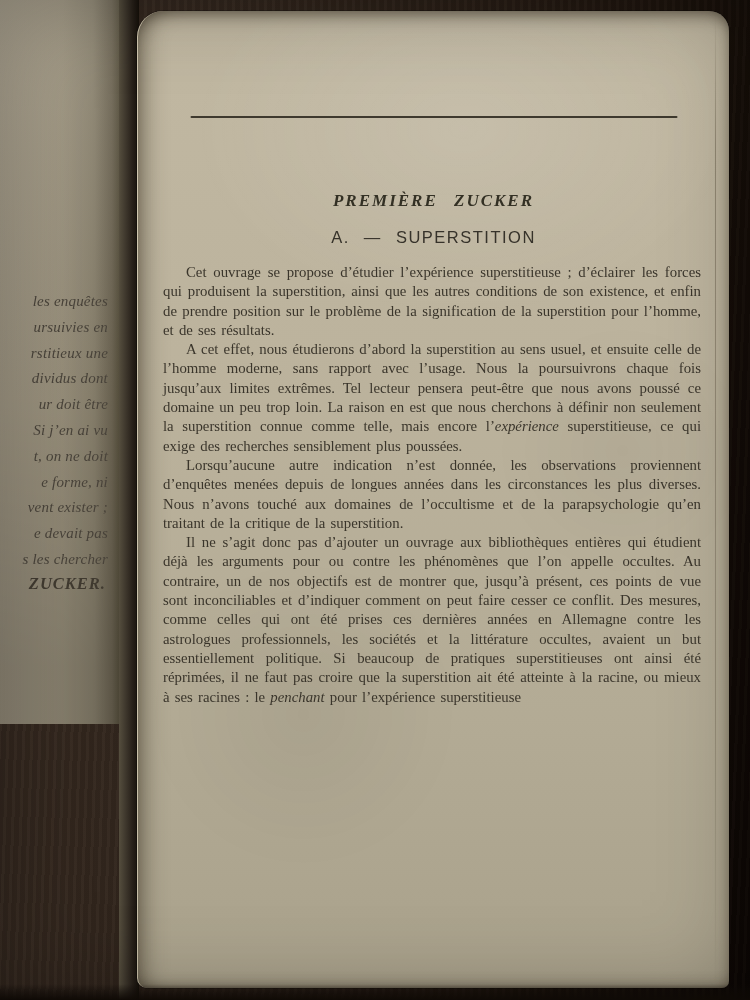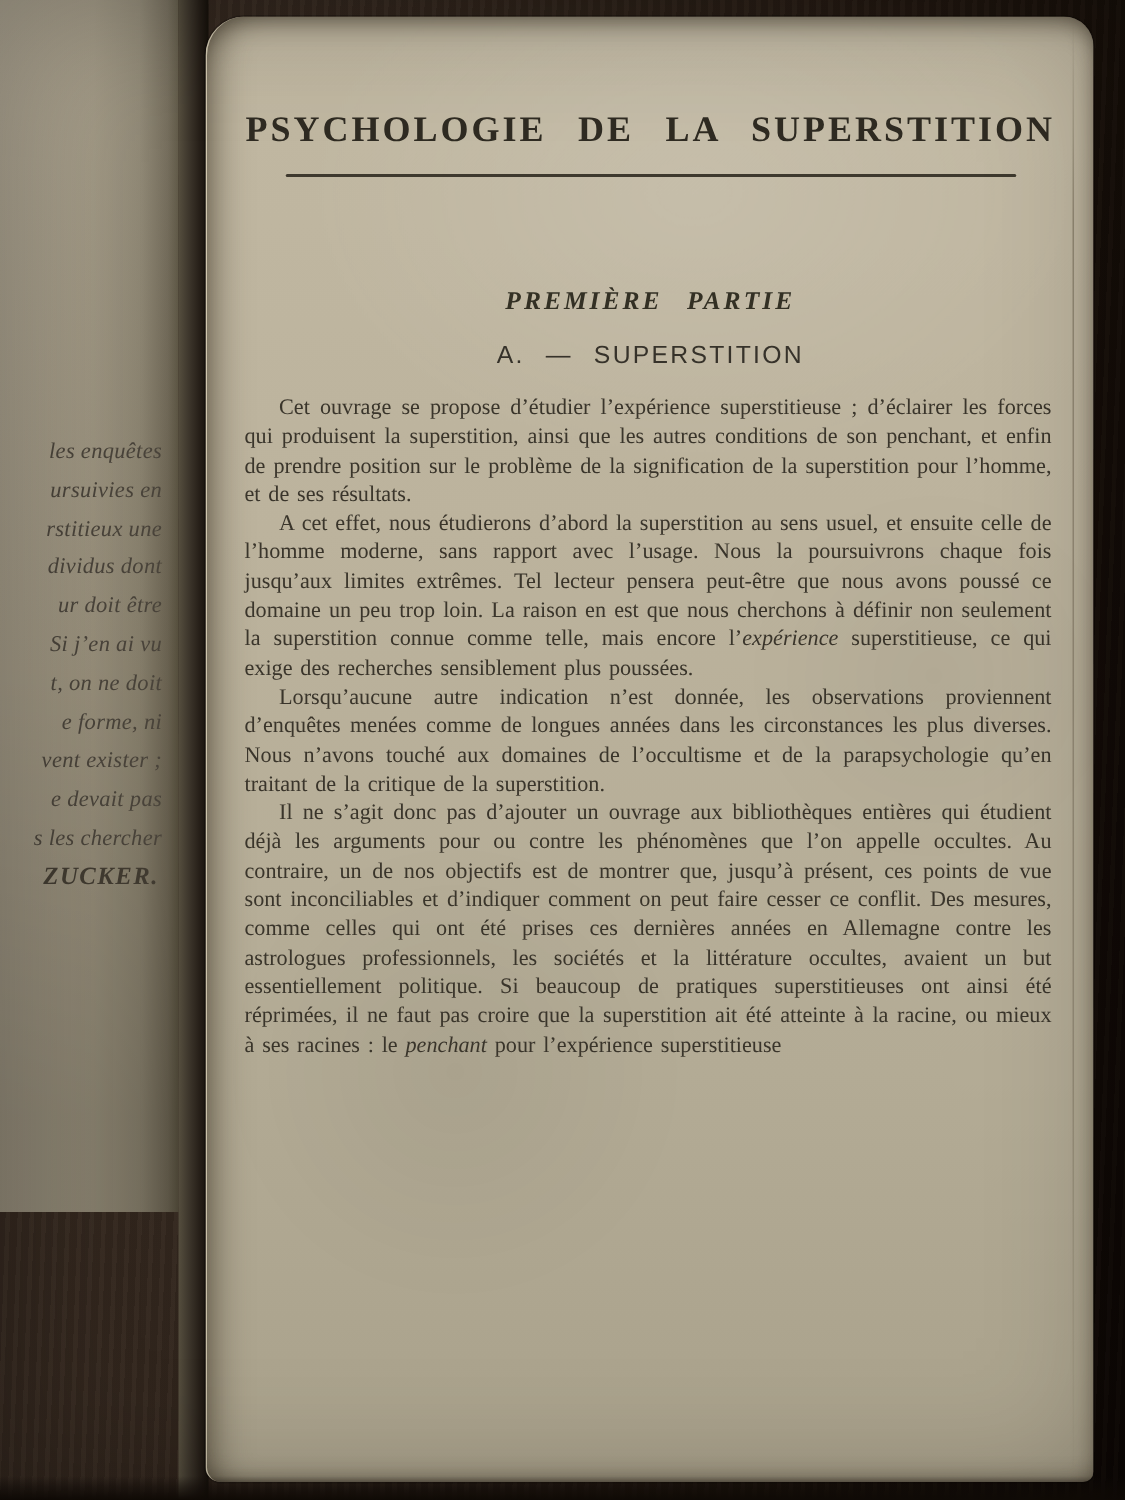--- a/index.html
+++ b/index.html
@@ -8,21 +8,21 @@
     background:linear-gradient(100deg,#3a2d23 0%,#33271e 28%,#271c14 58%,#170f09 82%,#0d0704 100%);
     font-family:"Liberation Serif", serif;
   }
   .scene::before{ 
     content:"";position:absolute;inset:0;z-index:0;
     background:repeating-linear-gradient(92deg,rgba(255,255,255,0.035) 0 3px,rgba(0,0,0,0.14) 3px 8px);
     opacity:.5;
   }
   
   .left-page{
-    position:absolute;left:0;top:0;width:119px;height:808px;z-index:1;
+    position:absolute;left:0;top:0;width:119px;height:724px;z-index:1;
     background:
       linear-gradient(180deg,rgba(255,255,255,0.07),rgba(0,0,0,0.05) 55%,rgba(0,0,0,0.16) 92%),
       linear-gradient(90deg,#a59c88 0%,#9d947f 52%,#8c8470 78%,#6e6654 94%,#59523f 100%);
   }
   .left-text{position:absolute;top:289px;left:-34px;width:142px;text-align:right;}
   .left-text .frag{
     font-style:italic;font-size:15px;line-height:25.8px;color:#49433a;
     white-space:nowrap;letter-spacing:.2px;
   }
   .signature{
@@ -109,28 +109,27 @@
         <div class="frag">vent exister ;</div>
         <div class="frag">e devait pas</div>
         <div class="frag">s les chercher</div>
       </div>
     <div class="signature">ZUCKER.</div>
   </div>
 
   <div class="gutter"></div>
 
   <div class="right-page">
-    <h1 class="page-title">PSYCHOLOGIE DE LA SUPERSTITION</h1>
     <div class="rule"></div>
-    <h2 class="part-heading">PREMIÈRE PARTIE</h2>
+    <h2 class="part-heading">PREMIÈRE ZUCKER</h2>
     <h3 class="section-heading">A. — SUPERSTITION</h3>
     <div class="body-text" id="paragraphs">
-        <p>Cet ouvrage se propose d’étudier l’expérience superstitieuse ; d’éclairer les forces qui produisent la superstition, ainsi que les autres conditions de son penchant, et enfin de prendre position sur le problème de la signification de la superstition pour l’homme, et de ses résultats.</p>
+        <p>Cet ouvrage se propose d’étudier l’expérience superstitieuse ; d’éclairer les forces qui produisent la superstition, ainsi que les autres conditions de son existence, et enfin de prendre position sur le problème de la signification de la superstition pour l’homme, et de ses résultats.</p>
         <p>A cet effet, nous étudierons d’abord la superstition au sens usuel, et ensuite celle de l’homme moderne, sans rapport avec l’usage. Nous la poursuivrons chaque fois jusqu’aux limites extrêmes. Tel lecteur pensera peut-être que nous avons poussé ce domaine un peu trop loin. La raison en est que nous cherchons à définir non seulement la superstition connue comme telle, mais encore l’<em>expérience</em> superstitieuse, ce qui exige des recherches sensiblement plus poussées.</p>
-        <p>Lorsqu’aucune autre indication n’est donnée, les observations proviennent d’enquêtes menées comme de longues années dans les circonstances les plus diverses. Nous n’avons touché aux domaines de l’occultisme et de la parapsychologie qu’en traitant de la critique de la superstition.</p>
+        <p>Lorsqu’aucune autre indication n’est donnée, les observations proviennent d’enquêtes menées depuis de longues années dans les circonstances les plus diverses. Nous n’avons touché aux domaines de l’occultisme et de la parapsychologie qu’en traitant de la critique de la superstition.</p>
         <p>Il ne s’agit donc pas d’ajouter un ouvrage aux bibliothèques entières qui étudient déjà les arguments pour ou contre les phénomènes que l’on appelle occultes. Au contraire, un de nos objectifs est de montrer que, jusqu’à présent, ces points de vue sont inconciliables et d’indiquer comment on peut faire cesser ce conflit. Des mesures, comme celles qui ont été prises ces dernières années en Allemagne contre les astrologues professionnels, les sociétés et la littérature occultes, avaient un but essentiellement politique. Si beaucoup de pratiques superstitieuses ont ainsi été réprimées, il ne faut pas croire que la superstition ait été atteinte à la racine, ou mieux à ses racines : le <em>penchant</em> pour l’expérience superstitieuse</p>
       </div>
     <div class="fold-line"></div>
   </div>
 
   <div class="bottom-edge"></div>
   <div class="vignette"></div>
 </div>
 
 </body></html>

